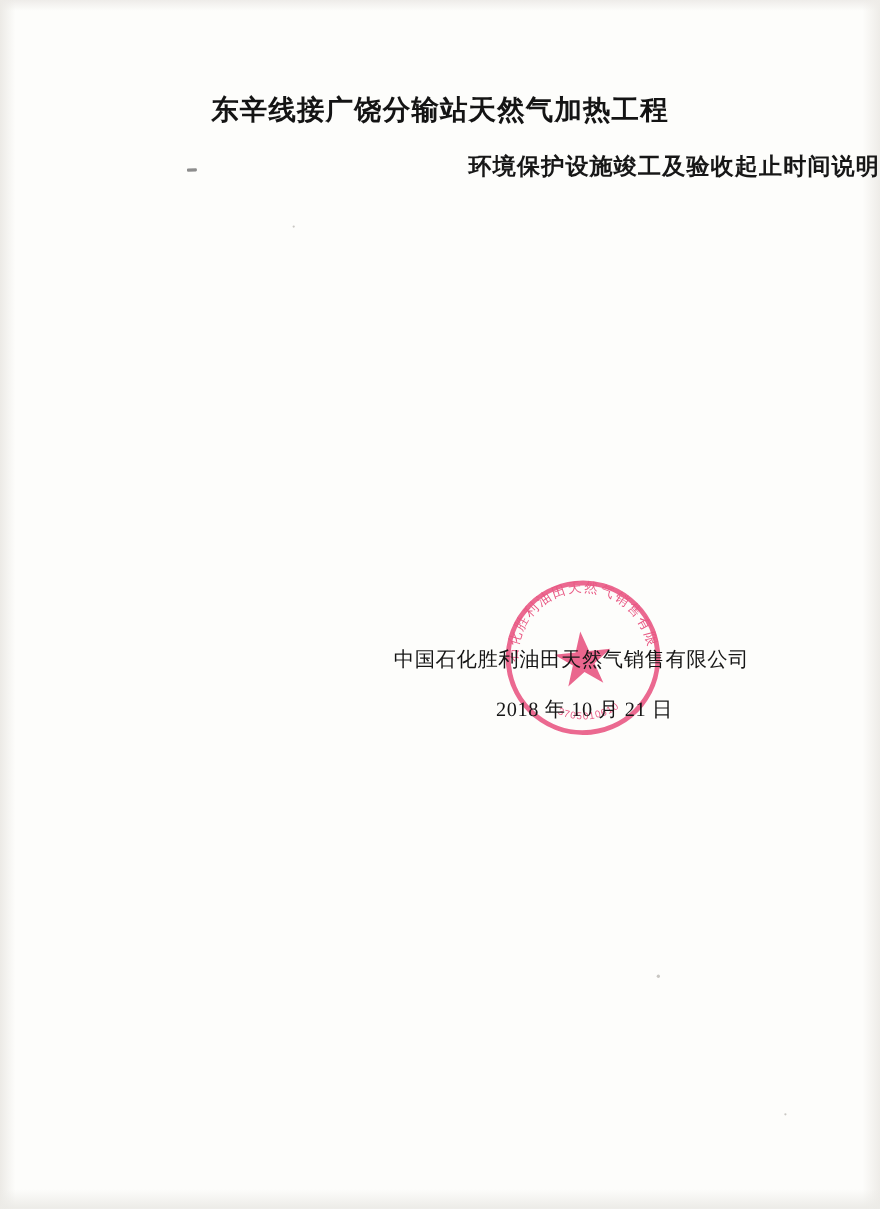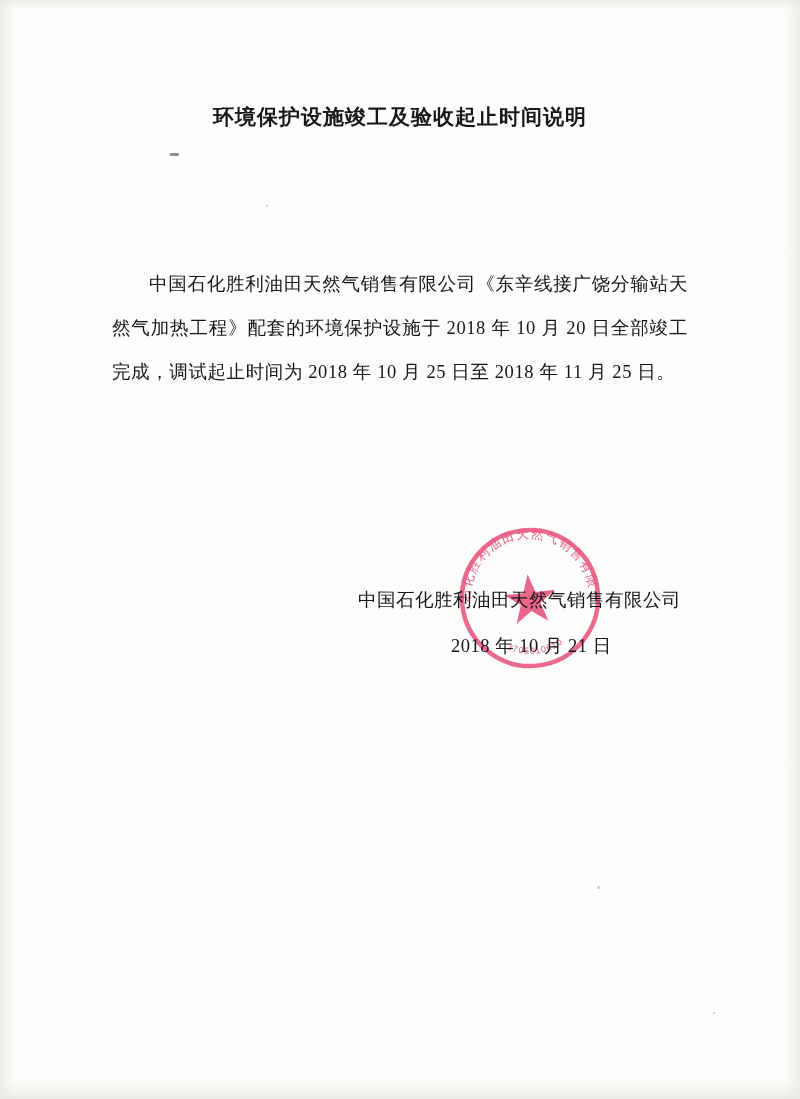--- a/index.html
+++ b/index.html
@@ -64,20 +64,21 @@
     font-family: "Liberation Serif", "DejaVu Serif", serif;
   }
   .title-line-2 {
     margin-top: 18px;
     font-size: 21px;
     letter-spacing: 1px;
     color: #171717;
     font-weight: 700;
     line-height: 30px;
     font-family: "Liberation Serif", "DejaVu Serif", serif;
+    text-align: right;
   }
 
   
   .stray-mark {
     position: absolute;
     left: 170px;
     top: 153px;
     width: 9px;
     height: 3px;
     background: #8d8d8d;
@@ -166,28 +167,26 @@
 <body>
 
 <div class="page">
 
   <div class="scan-edge-top"></div>
   <div class="scan-edge-left"></div>
   <div class="scan-edge-right"></div>
   <div class="scan-edge-bottom"></div>
 
   <div class="title-block">
+    <div class="title-line-1">东辛线接广饶分输站天然气加热工程</div>
     <div class="title-line-2">环境保护设施竣工及验收起止时间说明</div>
   </div>
 
   <div class="stray-mark"></div>
 
-  <div class="body-block">
-    <p class="body-par">中国石化胜利油田天然气销售有限公司《东辛线接广饶分输站天然气加热工程》配套的环境保护设施于 2018 年 10 月 20 日全部竣工完成，调试起止时间为 2018 年 10 月 25 日至 2018 年 11 月 25 日。</p>
-  </div>
 
   <div class="seal">
     <svg width="172" height="172" viewBox="0 0 172 172" xmlns="http://www.w3.org/2000/svg">
       <defs>
         <path id="sealArc" d="M 26,86 A 60,60 0 1 1 146,86"></path>
         <path id="sealArcLower" d="M 30,86 A 56,56 0 0 0 142,86"></path>
       </defs>
       <circle cx="86" cy="86" r="68" fill="none" stroke="#e4356a" stroke-width="4.5" opacity="0.9"></circle>
       <text class="seal-text">
         <textPath href="#sealArc" startOffset="50%" text-anchor="middle">中国石化胜利油田天然气销售有限公司</textPath>

